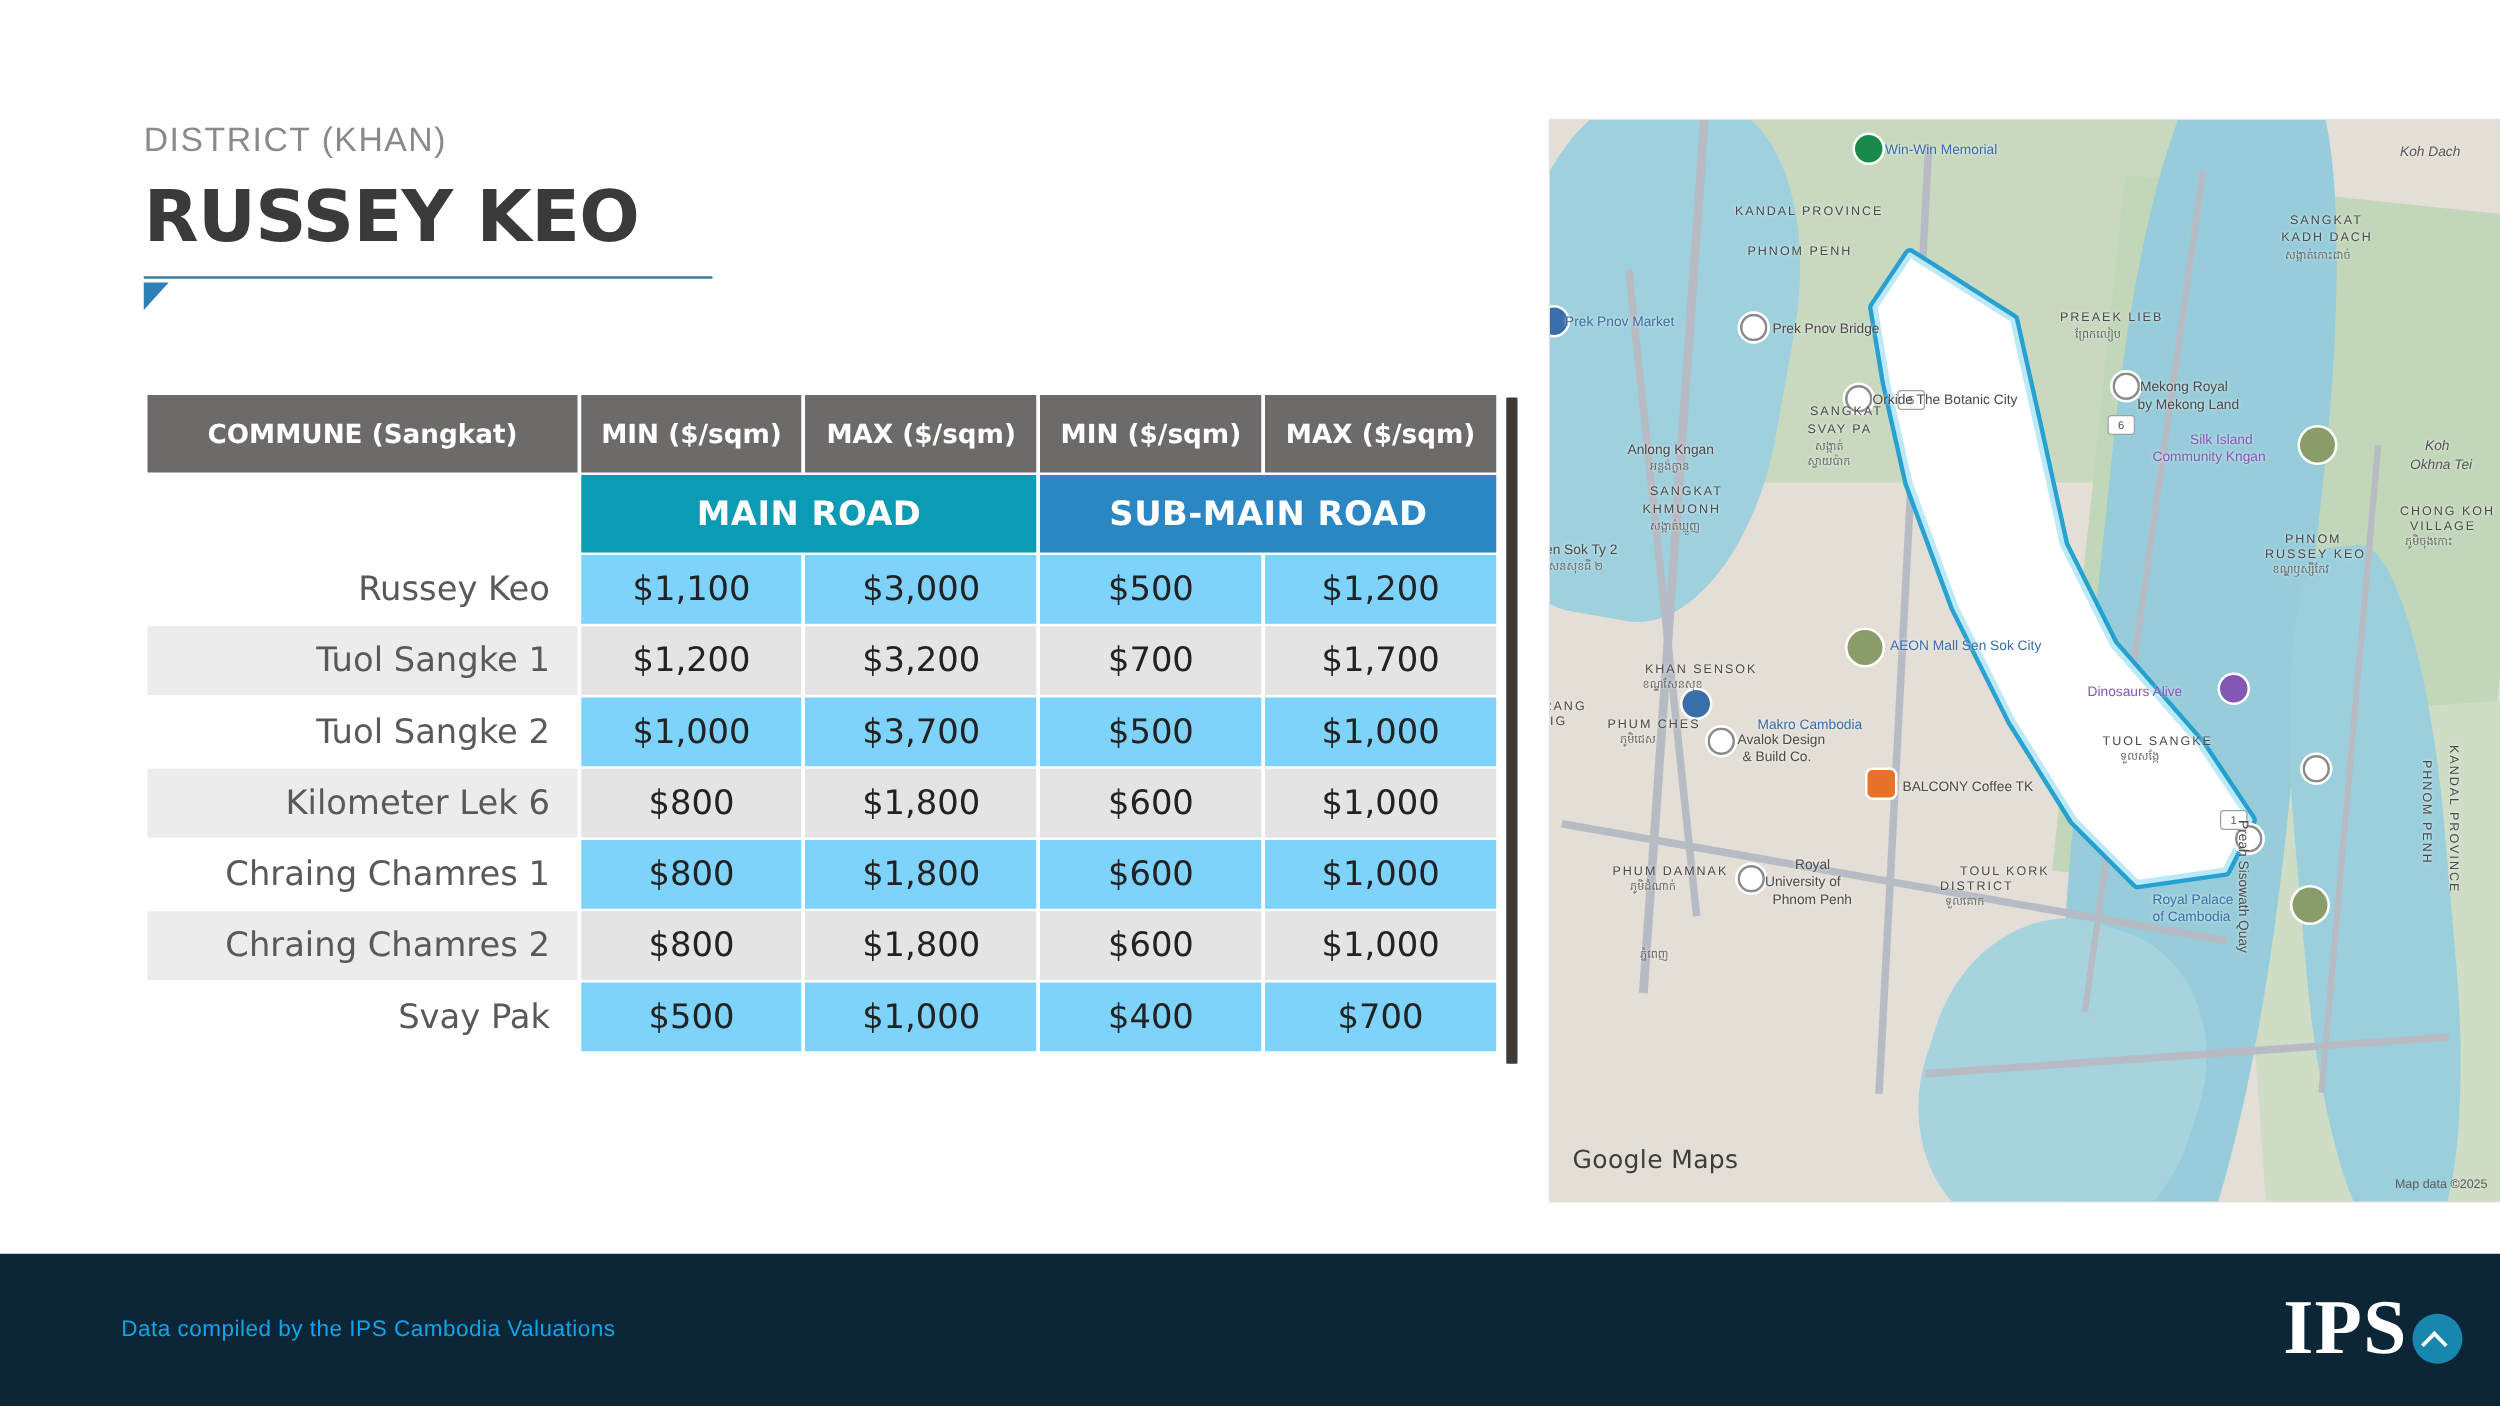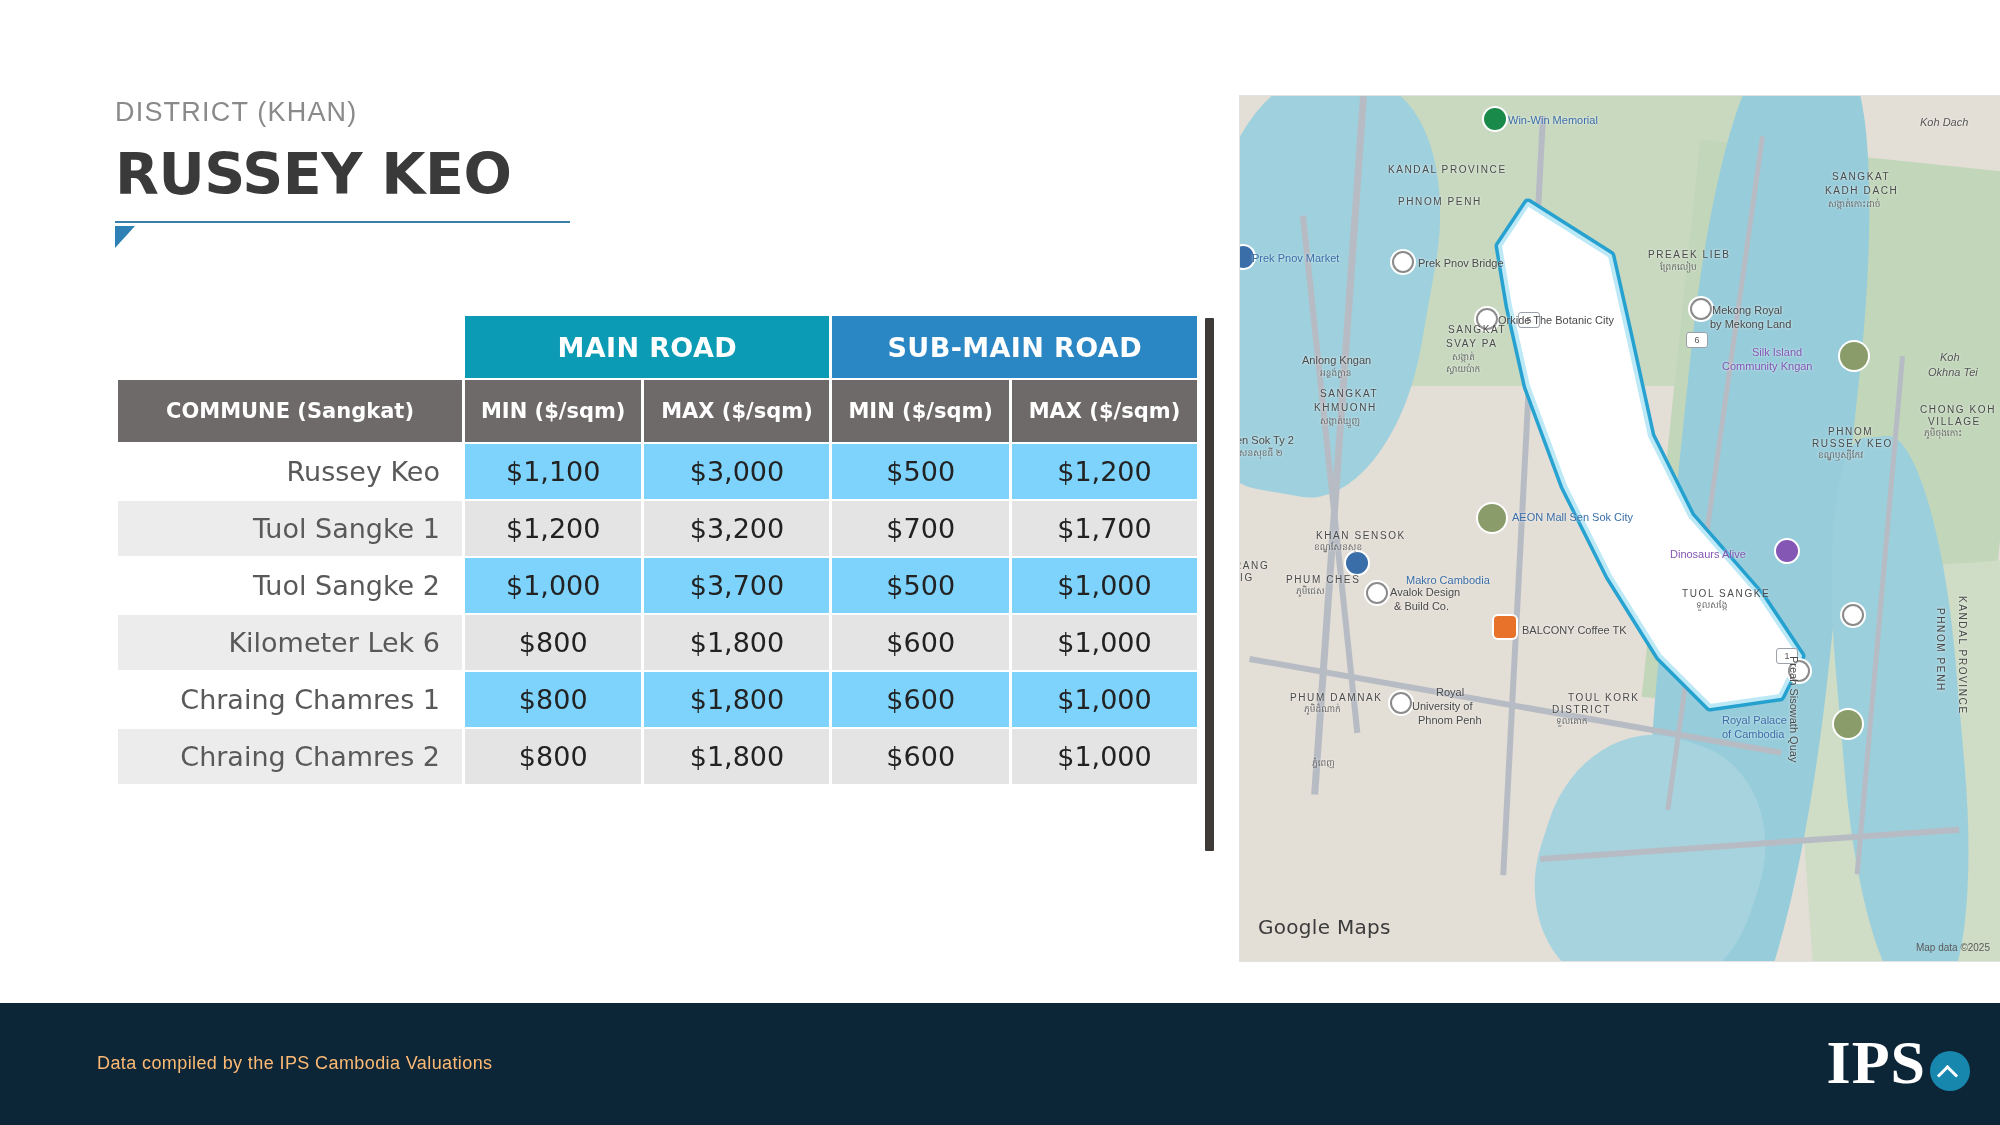--- a/index.html
+++ b/index.html
@@ -160,21 +160,21 @@
     font-size: 10px; color: #5b5b5b;
   }
 
   
   .footer {
     position: absolute; left: 0; bottom: 0; width: 2000px; height: 122px;
     background: #0d2637;
   }
   .footer-text {
     position: absolute; left: 97px; top: 50px;
-    color: #fdba74; font-size: 18px; letter-spacing: 0.4px;
+    color: #0ea5e9; font-size: 18px; letter-spacing: 0.4px;
   }
   .logo { position: absolute; right: 30px; top: 28px; display: flex; align-items: flex-end; }
   .logo-text {
     color: #ffffff; font-family: "Liberation Serif", serif;
     font-size: 62px; font-weight: 700; letter-spacing: 1px; line-height: 1;
   }
   .logo-dot {
     width: 40px; height: 40px; border-radius: 50%; background: #1787ad;
     margin-left: 4px; margin-bottom: 2px; position: relative;
   }
@@ -193,30 +193,30 @@
     <div class="eyebrow">DISTRICT (KHAN)</div>
     <div class="headline">RUSSEY KEO</div>
   </div>
   <div class="rule"></div>
   <div class="tri"></div>
 
   <div class="table-wrap">
     <table>
       <thead>
         <tr>
-          <th class="group-blank"></th>
-          <th class="group-main" colspan="2">MAIN ROAD</th>
-          <th class="group-sub" colspan="2">SUB-MAIN ROAD</th>
-        </tr>
-        <tr>
           <th class="col-head">COMMUNE (Sangkat)</th>
           <th class="col-head">MIN ($/sqm)</th>
           <th class="col-head">MAX ($/sqm)</th>
           <th class="col-head">MIN ($/sqm)</th>
           <th class="col-head">MAX ($/sqm)</th>
+        </tr>
+        <tr>
+          <th class="group-blank"></th>
+          <th class="group-main" colspan="2">MAIN ROAD</th>
+          <th class="group-sub" colspan="2">SUB-MAIN ROAD</th>
         </tr>
       </thead>
       <tbody id="table-body">
           <tr class="row-odd">
             <td class="cell-commune">Russey Keo</td>
             <td class="cell-val">$1,100</td>
             <td class="cell-val">$3,000</td>
             <td class="cell-val">$500</td>
             <td class="cell-val">$1,200</td>
           </tr>
@@ -247,20 +247,27 @@
             <td class="cell-val">$1,800</td>
             <td class="cell-val">$600</td>
             <td class="cell-val">$1,000</td>
           </tr>
           <tr class="row-even">
             <td class="cell-commune">Chraing Chamres 2</td>
             <td class="cell-val">$800</td>
             <td class="cell-val">$1,800</td>
             <td class="cell-val">$600</td>
             <td class="cell-val">$1,000</td>
+          </tr>
+          <tr class="row-odd">
+            <td class="cell-commune">Svay Pak</td>
+            <td class="cell-val">$500</td>
+            <td class="cell-val">$1,000</td>
+            <td class="cell-val">$400</td>
+            <td class="cell-val">$700</td>
           </tr>
         </tbody>
     </table>
   </div>
   <div class="table-scrollbar"></div>
 
   <div class="map-frame">
     <div class="map-inner">
       <div class="land"></div>
       <div class="green-a"></div>

